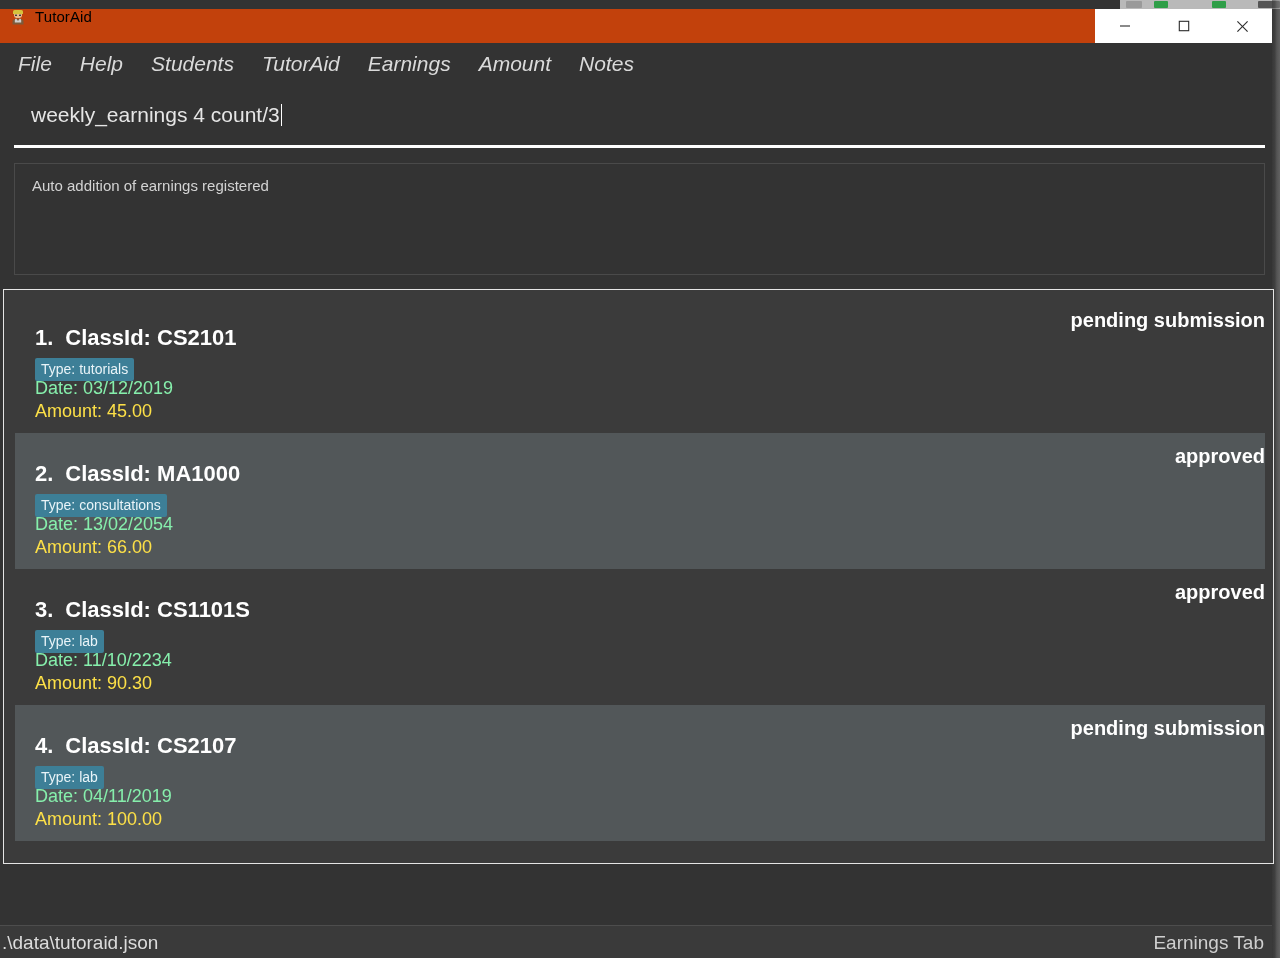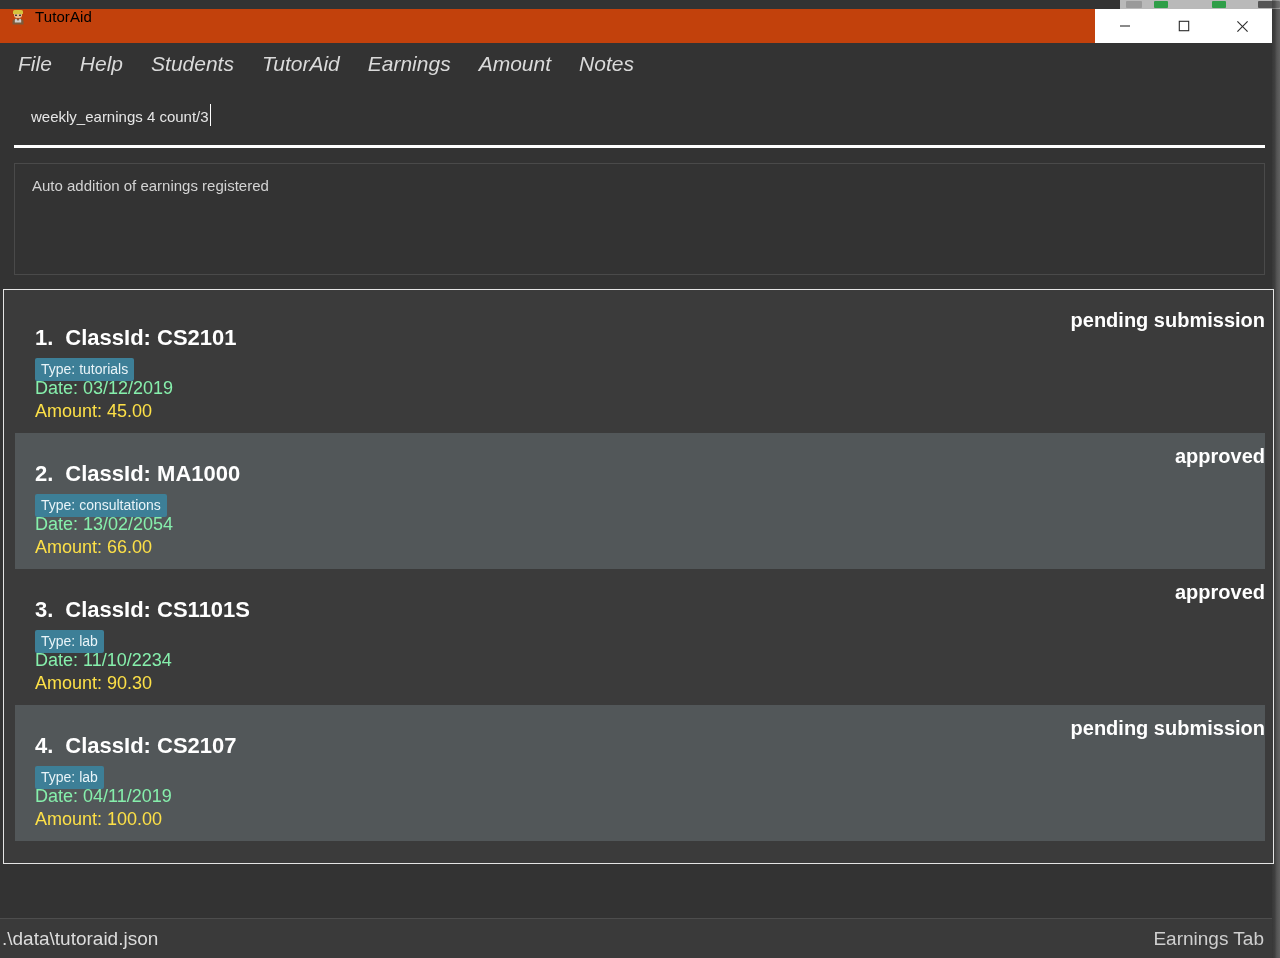--- a/index.html
+++ b/index.html
@@ -115,21 +115,21 @@
     top: 93px;
     left: 14px;
     width: 1251px;
     height: 55px;
     z-index: 2;
   }
   #command-input-text {
     position: absolute;
     left: 17px;
     top: 11px;
-    font-size: 15px;
+    font-size: 21px;
     color: #e6e6e6;
     line-height: 1;
     white-space: pre;
   }
   #command-caret {
     display: inline-block;
     width: 1px;
     height: 22px;
     background: #ffffff;
     vertical-align: -4px;
@@ -243,21 +243,21 @@
     line-height: 1;
     white-space: nowrap;
   }
 
   
   #status-bar {
     position: absolute;
     bottom: 0;
     left: 0;
     width: 1272px;
-    height: 40px;
+    height: 33px;
     background: #3a3a3a;
     border-top: 1px solid #4d4d4d;
     box-sizing: border-box;
     display: flex;
     align-items: center;
     z-index: 2;
   }
   #status-left {
     font-size: 19px;
     color: #dcdcdc;

